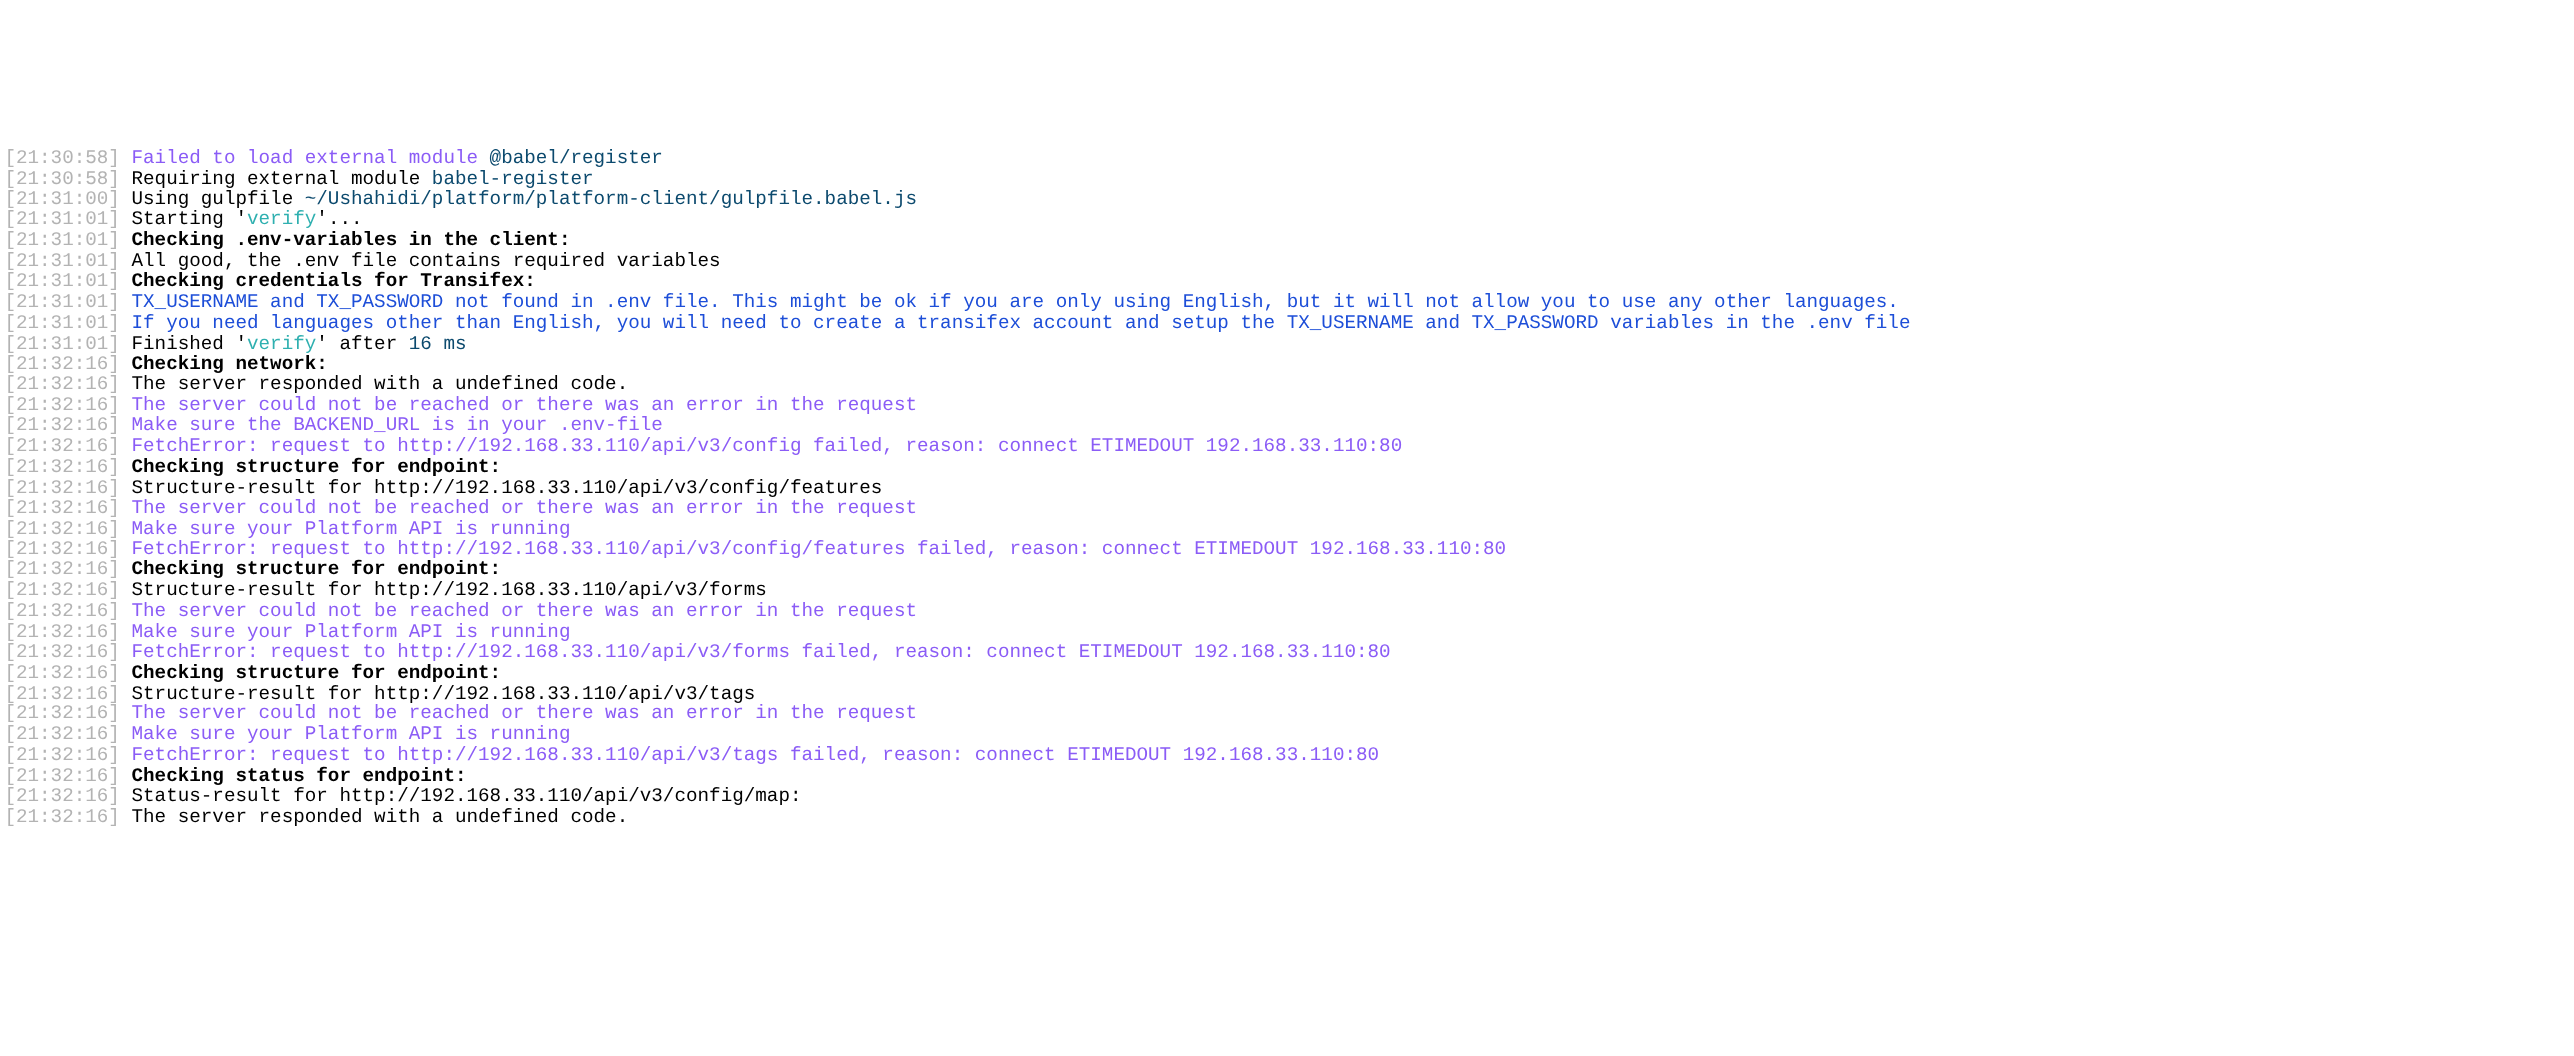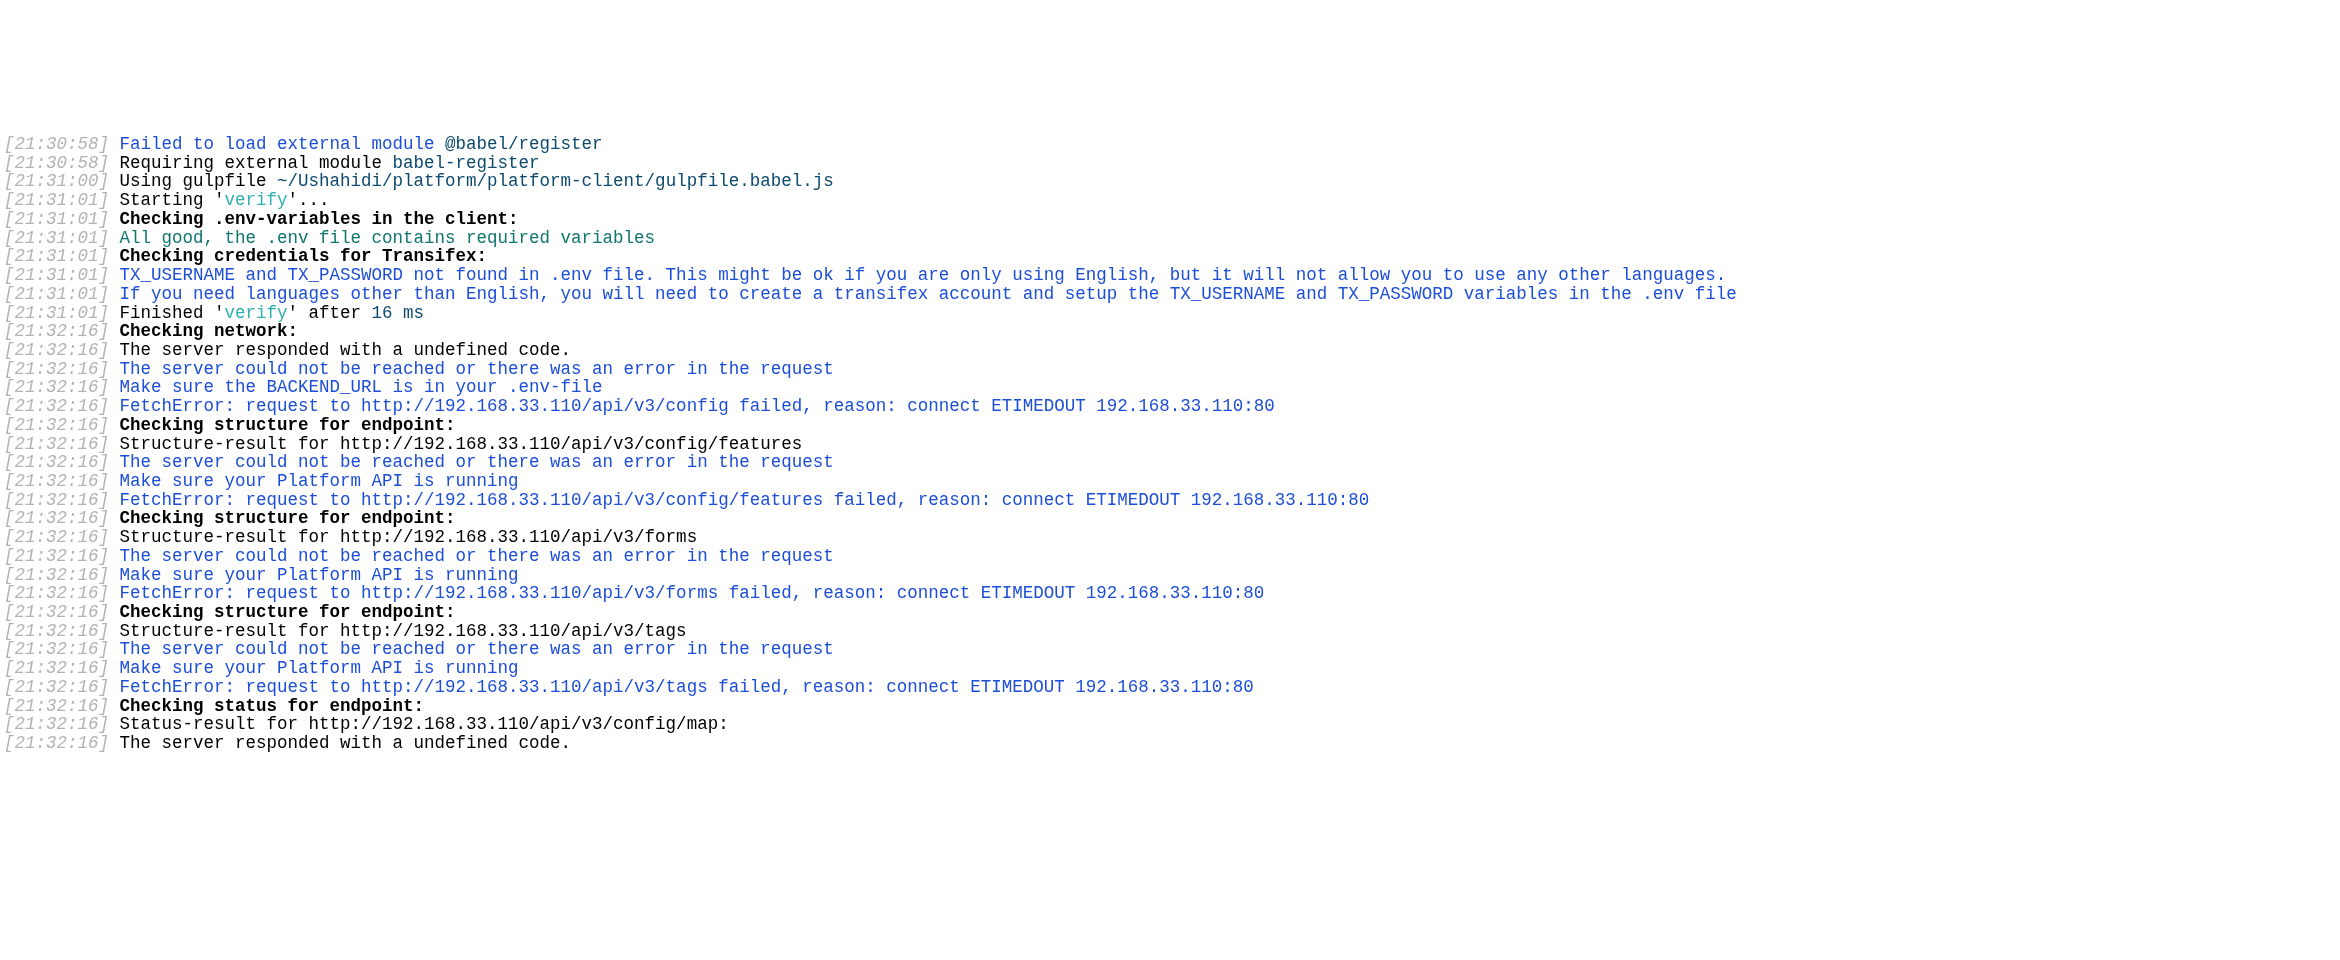--- a/index.html
+++ b/index.html
@@ -13,25 +13,25 @@
     color: #000;
     white-space: pre;
   }
   .terminal {
     padding: 4px 0 0 4px;
   }
   .line { display: block; }
   .prompt, .plain, .bold, .red, .green, .olive, .teal, .magenta, .tsgray {
     display: inline;
   }
-  .tsgray { color: #b3b3b3; font-style: italic; }
+  .tsgray { color: #b3b3b3; }
   .plain  { color: #000000; }
   .bold   { color: #000000; font-weight: 700; margin-top: 32px; }
-  .red    { color: #1d4ed8; }
-  .green  { color: #0f766e; }
+  .red    { color: #8b5cf6; }
+  .green  { color: #000000; }
   .olive  { color: #1d4ed8; }
   .teal   { color: #2fb0b0; }
   .magenta{ color: #0c4a6e; }
 </style>
 </head>
 <body>
 
 
 
 <div class="terminal">

